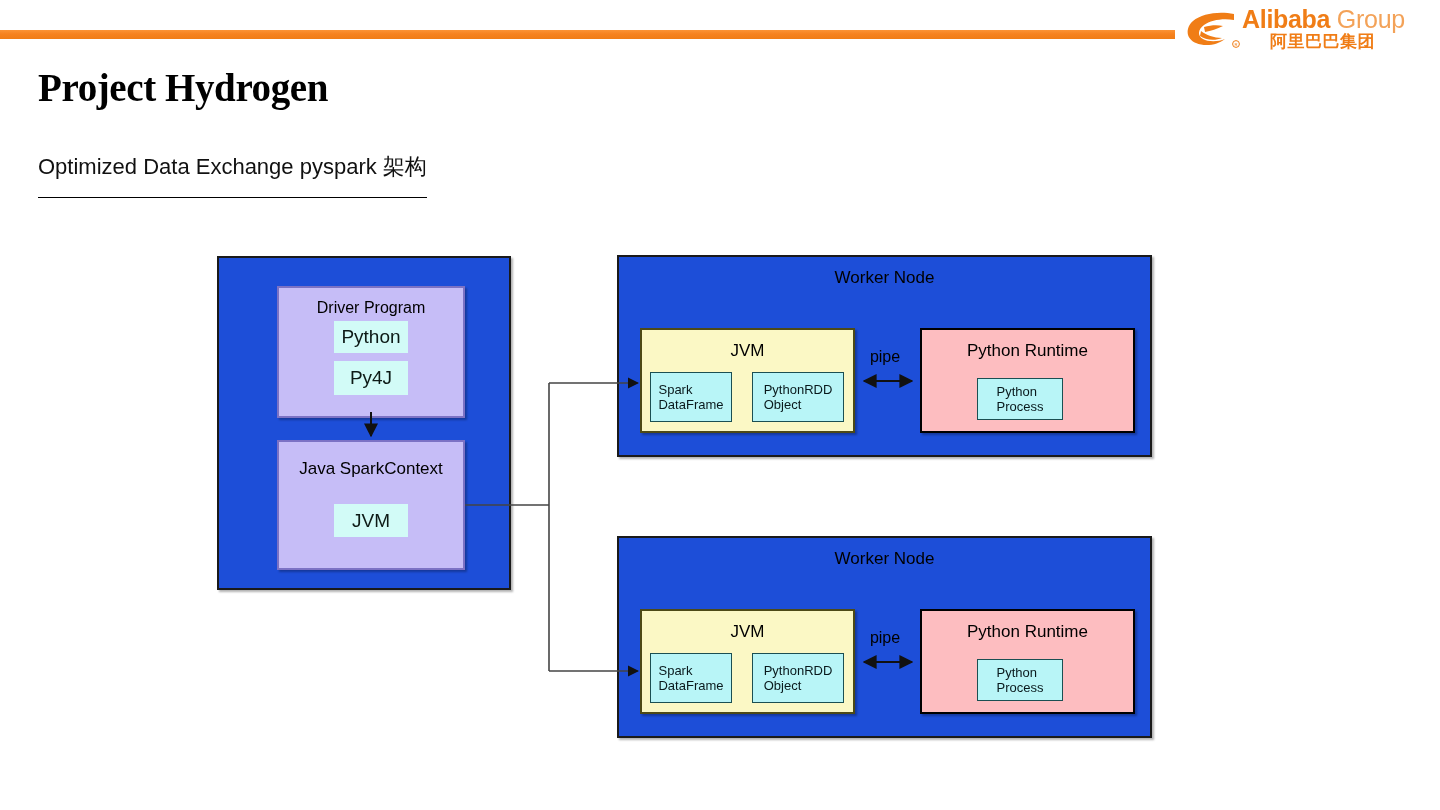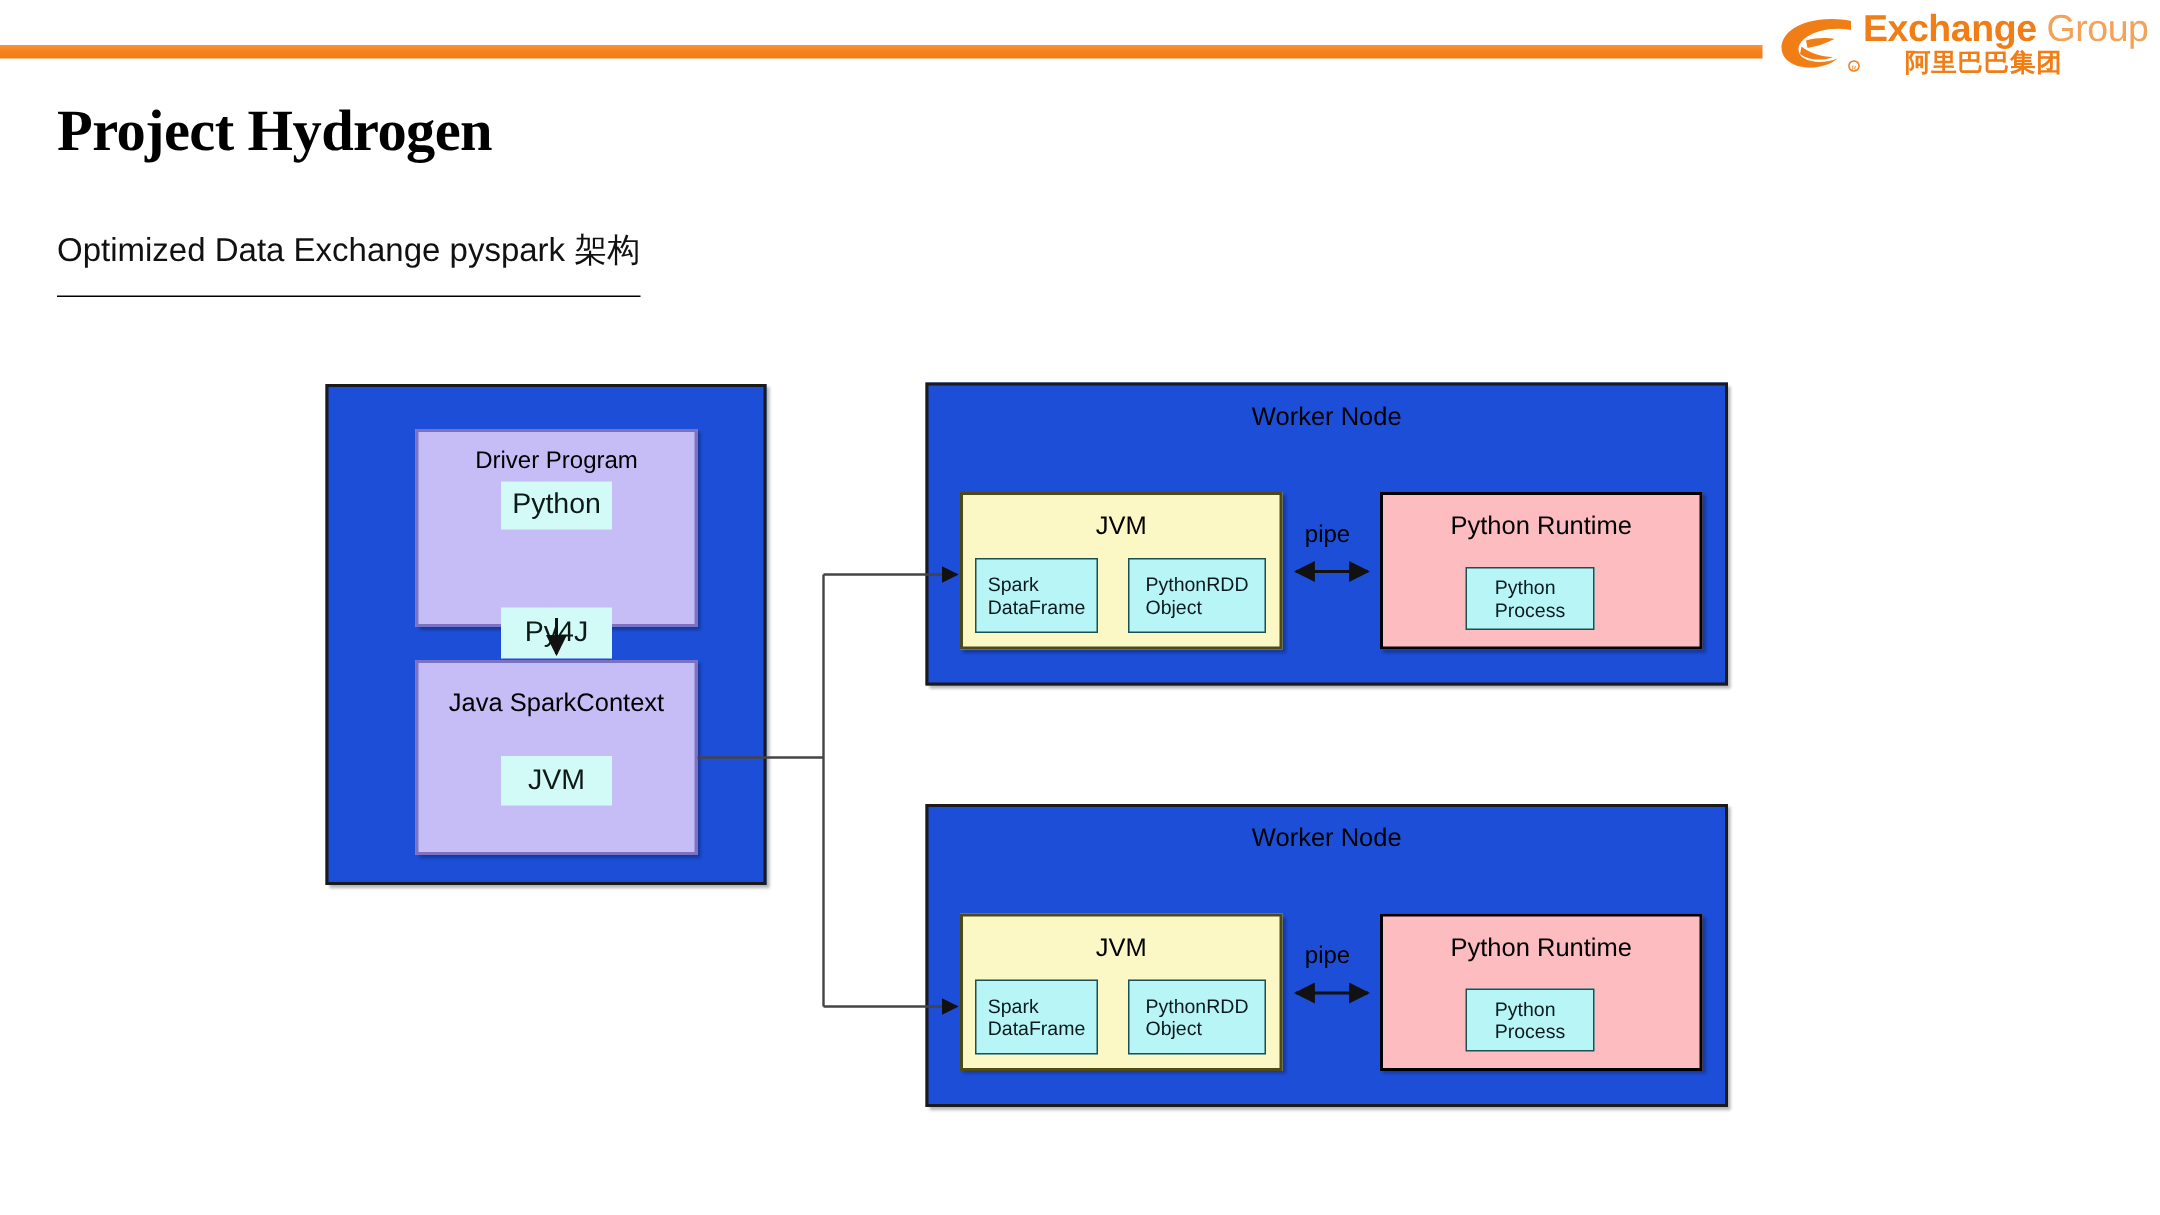--- a/index.html
+++ b/index.html
@@ -181,38 +181,38 @@
 <div id="logo">
   <svg id="logo-mark" viewBox="0 0 58 40">
     <path d="M50 4 C36 1 18 3 9 11 C1 18 2 29 12 33 C21 37 34 35 41 29 C34 32 24 32 19 29 C13 26 14 19 20 15 C27 10 39 8 50 10 Z" fill="#f07d16"></path>
     <path d="M20 16 C26 13 35 12 42 14 C36 18 28 21 20 22 Z" fill="#ffffff"></path>
     <path d="M20 17 C27 15 34 15 39 16 C33 19 27 21 21 22 Z" fill="#f07d16"></path>
     <path d="M17 21 C22 25 30 28 38 28 C31 31 21 30 16 26 Z" fill="#f07d16"></path>
     <circle cx="52" cy="34" r="3.4" fill="none" stroke="#f07d16" stroke-width="1"></circle>
     <text x="52" y="36.4" font-size="4.2" fill="#f07d16" text-anchor="middle" font-family="Liberation Sans, sans-serif">R</text>
   </svg>
   <div id="logo-text-en">
-    <span class="ali">Exchange</span>
+    <span class="ali">Alibaba</span>
     <span class="grp">Group</span>
   </div>
   <div id="logo-text-cn">阿里巴巴集团</div>
 </div>
 
 <div id="page-title">Project Hydrogen</div>
 <div id="subtitle">Optimized Data Exchange pyspark 架构</div>
 
 <div id="diagram">
 
   <div class="gray-box" style="left:217px; top:256px; width:294px; height:334px;"></div>
 
   <div class="purple-box" style="left:277px; top:286px; width:188px; height:132px;">
     <div class="box-title" style="top:11px; font-size:16px;">Driver Program</div>
   </div>
   <div class="cyan-plain" style="left:334px; top:321px; width:74px; height:32px;">Python</div>
-  <div class="cyan-plain" style="left:334px; top:361px; width:74px; height:34px;margin-top:44px;">Py4J</div>
+  <div class="cyan-plain" style="left:334px; top:361px; width:74px; height:34px;">Py4J</div>
 
   <div class="purple-box" style="left:277px; top:440px; width:188px; height:130px;">
     <div class="box-title" style="top:17px; font-size:17px;">Java SparkContext</div>
   </div>
   <div class="cyan-plain" style="left:334px; top:504px; width:74px; height:33px;">JVM</div>
 
   <div class="gray-box" style="left:617px; top:255px; width:535px; height:202px;">
     <div class="box-title" style="top:11px; font-size:17px;">Worker Node</div>
   </div>
 

